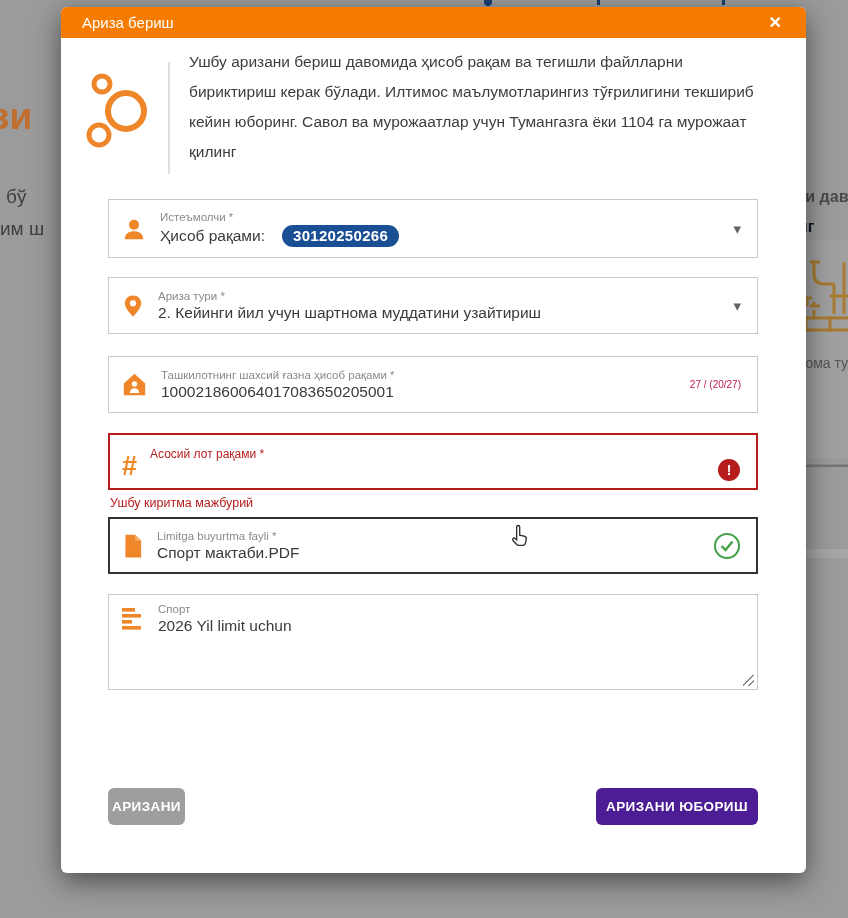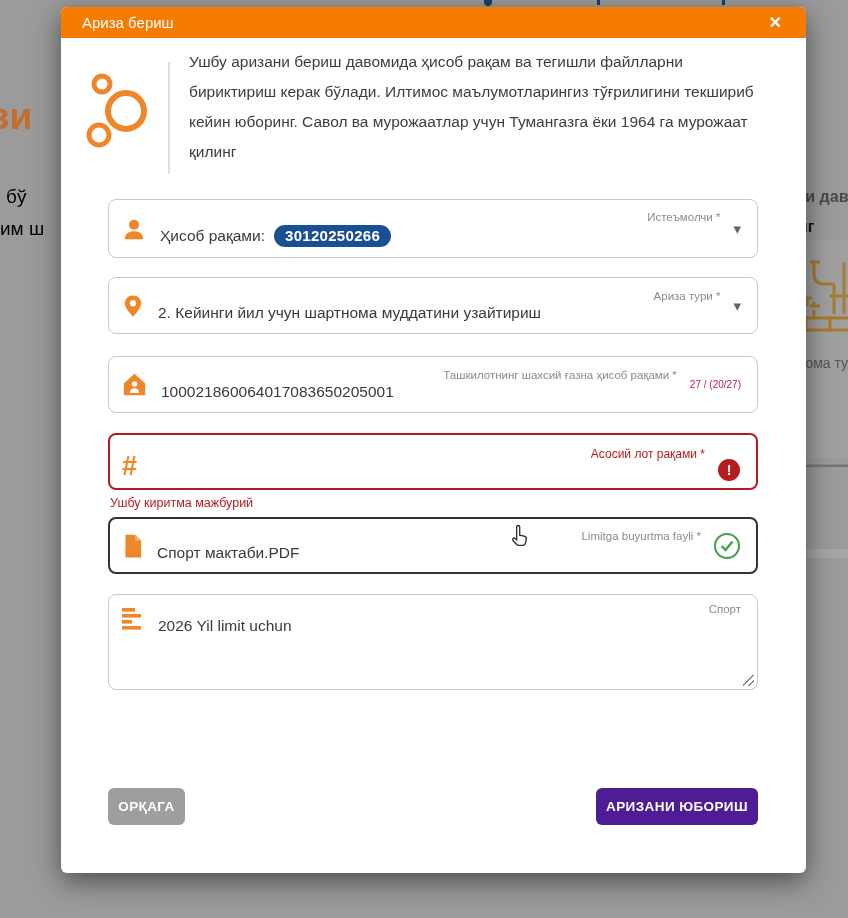--- a/index.html
+++ b/index.html
@@ -1,21 +1,21 @@
 <!DOCTYPE html>
 <html><head>
 <meta charset="utf-8">
 <style>
   * { margin:0; padding:0; box-sizing:border-box; }
   html,body { width:848px; height:918px; overflow:hidden;
     font-family:"Liberation Sans", sans-serif; background:#9b9b9b; }
 
   
   .backdrop { position:absolute; inset:0; }
-  .frag { position:absolute; color:#000000; }
+  .frag { position:absolute; color:#404040; }
   .frag-topmark { position:absolute; background:#1b3f70; top:0; }
   .bg-heading { position:absolute; left:-9px; top:96px; font-size:37px; font-weight:bold; color:#c26e2e; }
   .bg-line1 { left:6px; top:186px; font-size:19px; }
   .bg-line2 { left:0px; top:218px; font-size:19px; }
   .bg-rline1 { left:779px; top:188px; font-size:16px; font-weight:bold; color:#4a4a4a; white-space:nowrap; }
   .bg-rline2 { left:779px; top:218px; font-size:16px; font-weight:bold; color:#0f172a; }
   .bg-card { position:absolute; left:790px; top:240px; width:58px; height:218px; background:#a0a0a0; }
   .bg-cardlabel { left:776px; top:355px; font-size:14px; color:#565656; white-space:nowrap; }
   .bg-divider { position:absolute; left:779px; top:464px; width:69px; height:3px;
     background:linear-gradient(#8a8a8a,#6e6e6e); }
@@ -32,25 +32,25 @@
     font-size:16px; font-weight:bold; cursor:pointer; line-height:1; }
 
   
   .info-icon { position:absolute; left:25px; top:62px; }
   .info-divider { position:absolute; left:107px; top:55px; width:2px; height:112px; background:#dedede; }
   .info-text { position:absolute; left:128px; top:40px; width:568px;
     font-size:15.5px; line-height:30px; color:#3d3d3d; }
 
   
   .field { position:absolute; left:47px; width:650px; background:#fff;
-    border:1px solid #c9c9c9; border-radius:8px; display:flex; align-items:center;
-    padding:0 16px 0 12px; gap:13px; cursor:pointer;text-align:right; }
+    border:1px solid #c9c9c9; border-radius:0; display:flex; align-items:center;
+    padding:0 16px 0 12px; gap:13px; cursor:pointer; }
   .field-main { flex:1; min-width:0; }
   .f-label { font-size:11.5px; color:#8a8a8a; margin-bottom:2px; }
-  .f-value { font-size:15.5px; color:#3a3a3a; display:flex; align-items:center; gap:9px; }
+  .f-value { font-size:15.5px; color:#3a3a3a; display:flex; align-items:center; gap:17px; }
   .dd-arrow { color:#5f6368; font-size:15px; }
   .badge { background:#1b4f93; color:#fff; font-weight:bold; font-size:15px;
     padding:2.5px 11px; border-radius:12px; letter-spacing:.3px; }
   .counter { font-size:10px; color:#be185d; white-space:nowrap; }
 
   .field-consumer { top:192px; height:59px; }
   .field-apptype  { top:270px; height:57px; }
   .field-treasury { top:349px; height:57px; }
 
   .field-lot { top:426px; height:57px; border:2px solid #b71c1c; align-items:flex-start; padding-top:9px; }
@@ -122,21 +122,21 @@
     <span class="modal-title">Ариза бериш</span>
     <button class="close-btn">✕</button>
   </div>
 
   <svg class="info-icon" width="62" height="86" viewBox="0 0 62 86">
     <circle cx="16" cy="15" r="8" fill="none" stroke="#f0862a" stroke-width="5"></circle>
     <circle cx="40" cy="42" r="18" fill="none" stroke="#f0862a" stroke-width="6"></circle>
     <circle cx="13" cy="66" r="10" fill="none" stroke="#f0862a" stroke-width="5"></circle>
   </svg>
   <div class="info-divider"></div>
-  <p class="info-text">Ушбу аризани бериш давомида ҳисоб рақам ва тегишли файлларни бириктириш керак бўлади. Илтимос маълумотларингиз тўғрилигини текшириб кейин юборинг. Савол ва мурожаатлар учун Тумангазга ёки 1964 га мурожаат қилинг</p>
+  <p class="info-text">Ушбу аризани бериш давомида ҳисоб рақам ва тегишли файлларни бириктириш керак бўлади. Илтимос маълумотларингиз тўғрилигини текшириб кейин юборинг. Савол ва мурожаатлар учун Тумангазга ёки 1104 га мурожаат қилинг</p>
 
   <div class="field field-consumer">
     <svg width="26" height="26" viewBox="0 0 24 24">
       <circle cx="12" cy="8" r="4.6" fill="#f0862a"></circle>
       <path d="M3.5 21.5 c0-5 3.8-7.4 8.5-7.4 s8.5 2.4 8.5 7.4 z" fill="#f0862a"></path>
     </svg>
     <div class="field-main">
       <div class="f-label">Истеъмолчи *</div>
       <div class="f-value">
         <span>Ҳисоб рақами:</span>
@@ -211,19 +211,19 @@
     </svg>
     <div class="field-main">
       <div class="f-label">Спорт</div>
       <div class="f-value">
           <span>2026 Yil limit uchun</span>
         </div>
     </div>
     <span class="resize-handle"></span>
   </div>
 
-  <button class="btn btn-back">ОРҚАГА</button>
+  <button class="btn btn-back">АРИЗАНИ</button>
   <button class="btn btn-submit">АРИЗАНИ ЮБОРИШ</button>
 
   <svg class="cursor-hand" width="24" height="26" viewBox="0 0 24 26">
     <path d="M9.2 1.5 a1.5 1.5 0 0 1 1.5 1.5 v8.2 l4.4 .9 c1.3 .27 2.2 1.4 2.2 2.7 0 0 -.45 3.4 -1.1 5 -.33 .9 -1.2 1.5 -2.15 1.5 h-4.6 c-.66 0 -1.3 -.27 -1.75 -.75 l-3.7 -4 c-.55 -.6 -.55 -1.5 .05 -2.05 .55 -.55 1.45 -.55 2.03 -.02 l1.57 1.37 v-12.85 a1.5 1.5 0 0 1 1.5 -1.5 z" fill="#fff" stroke="#2b2b2b" stroke-width="1.3"></path>
   </svg>
 </div>
 
 </body></html>

